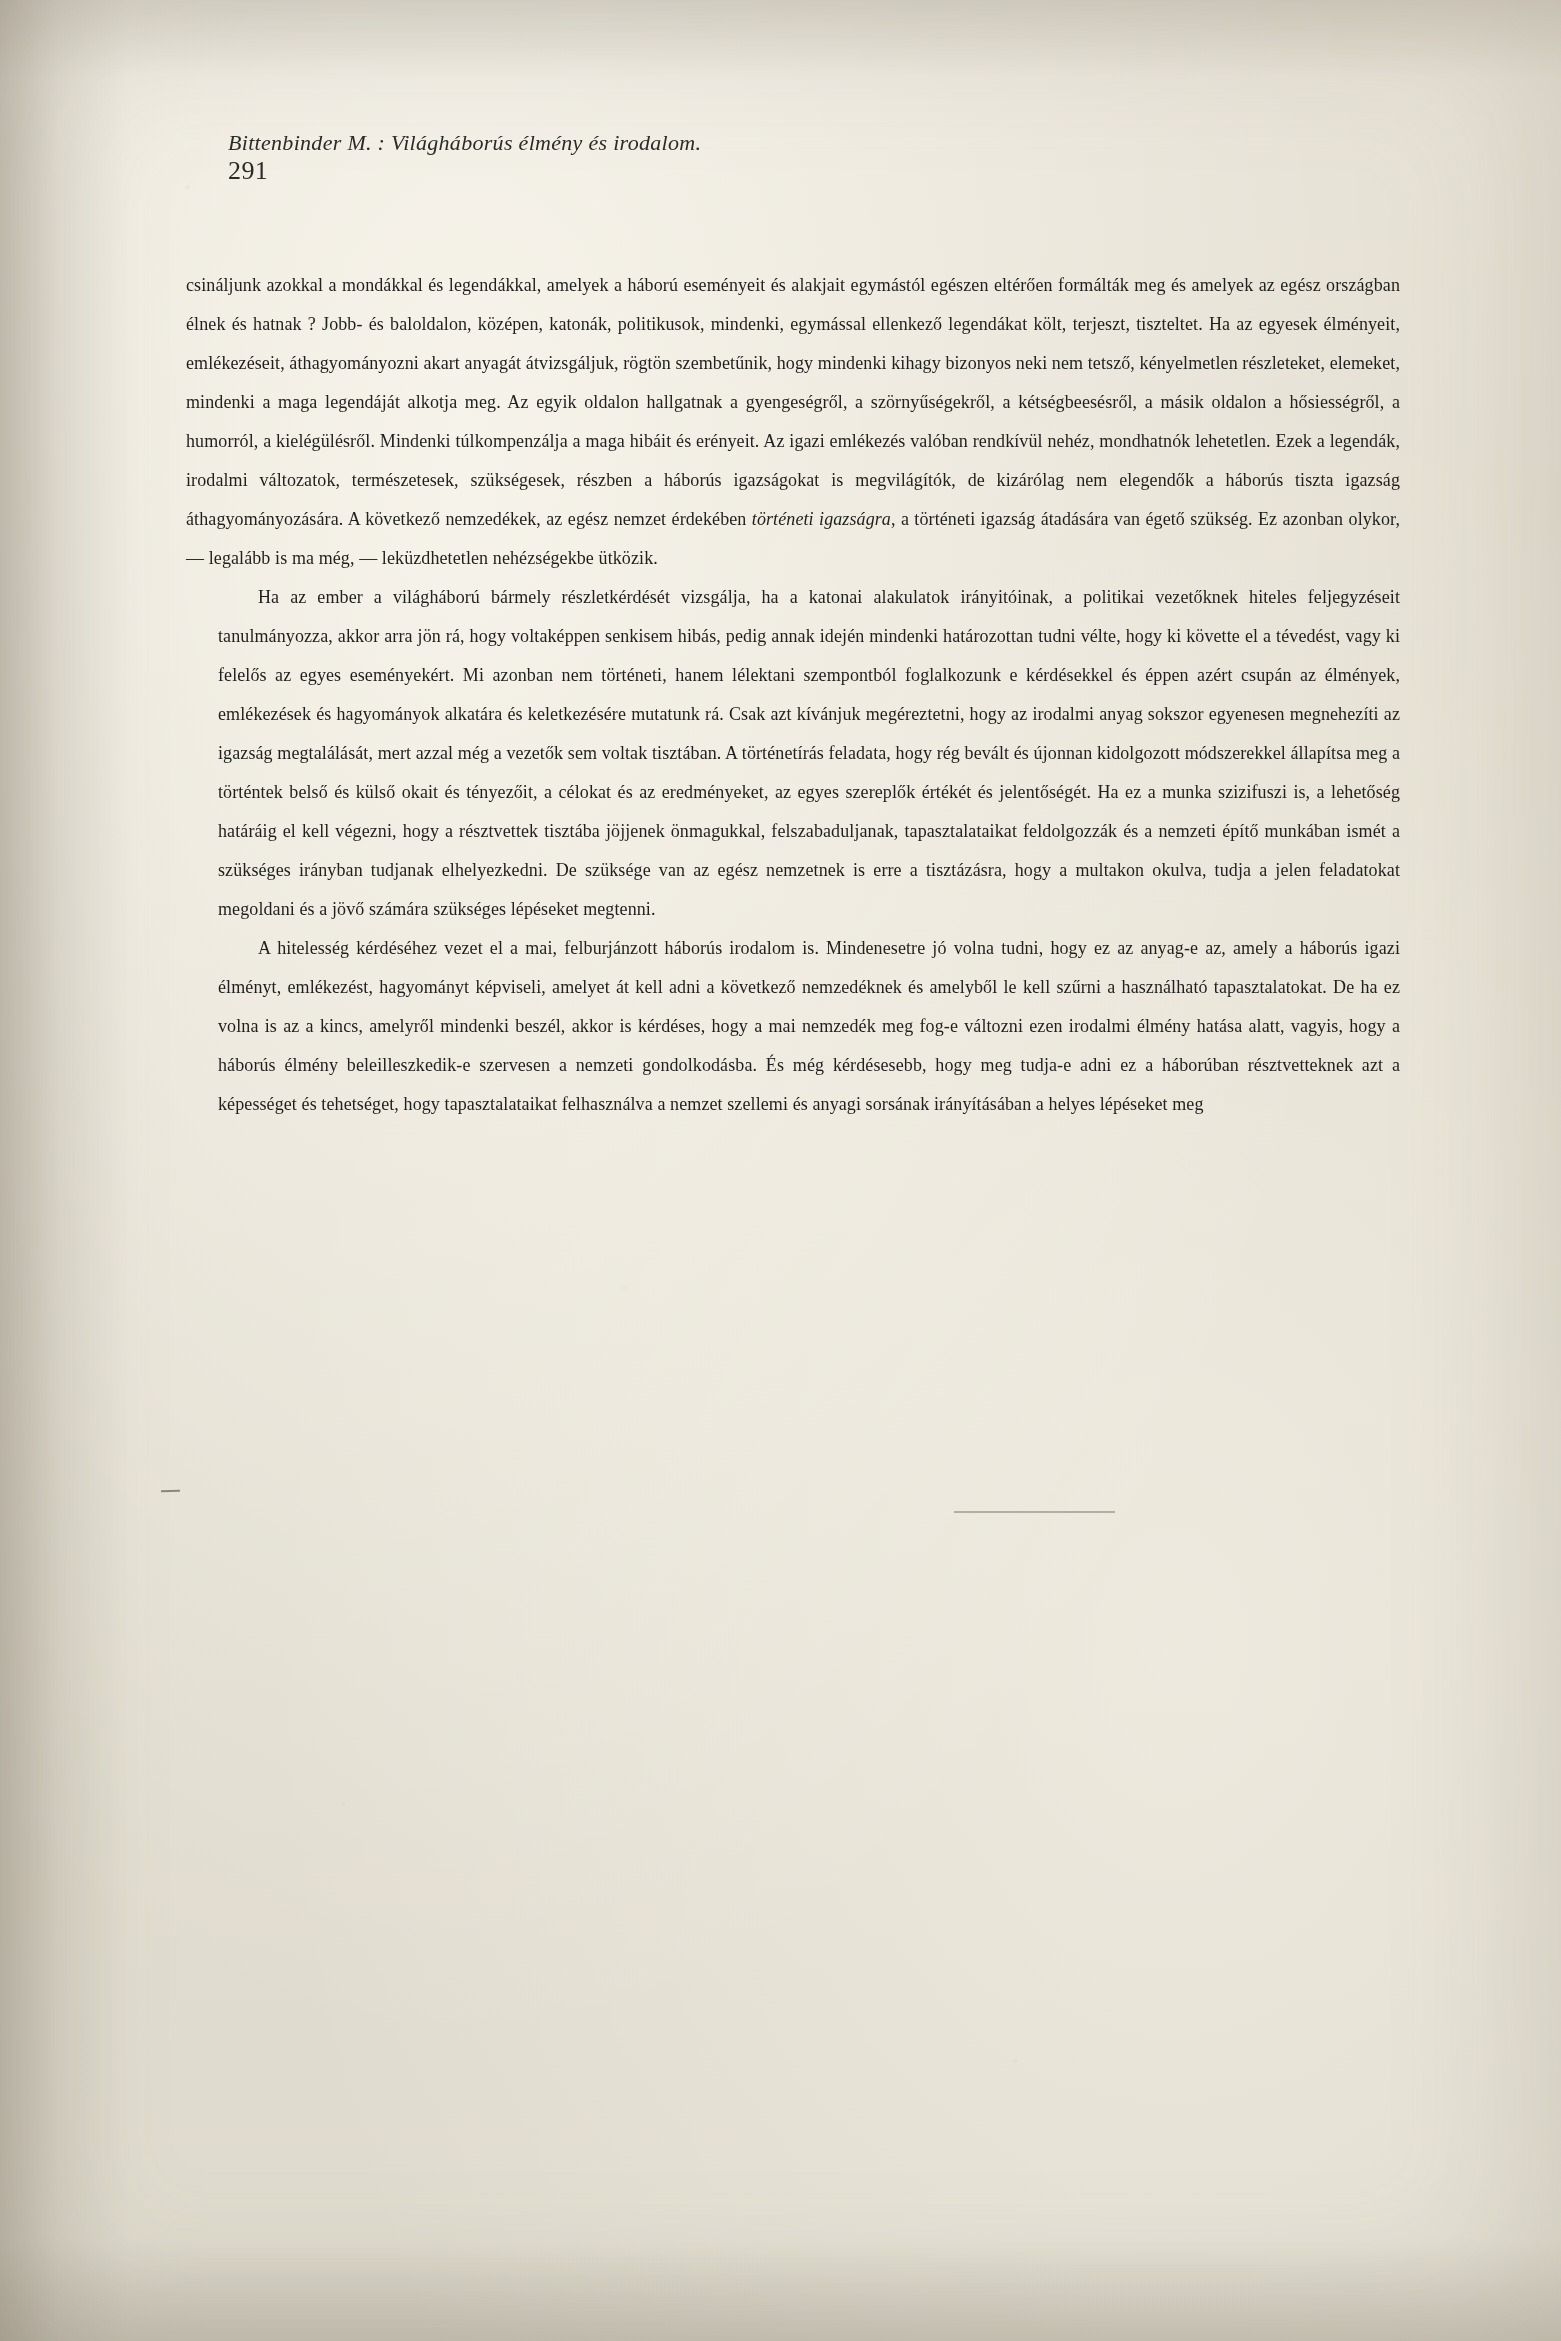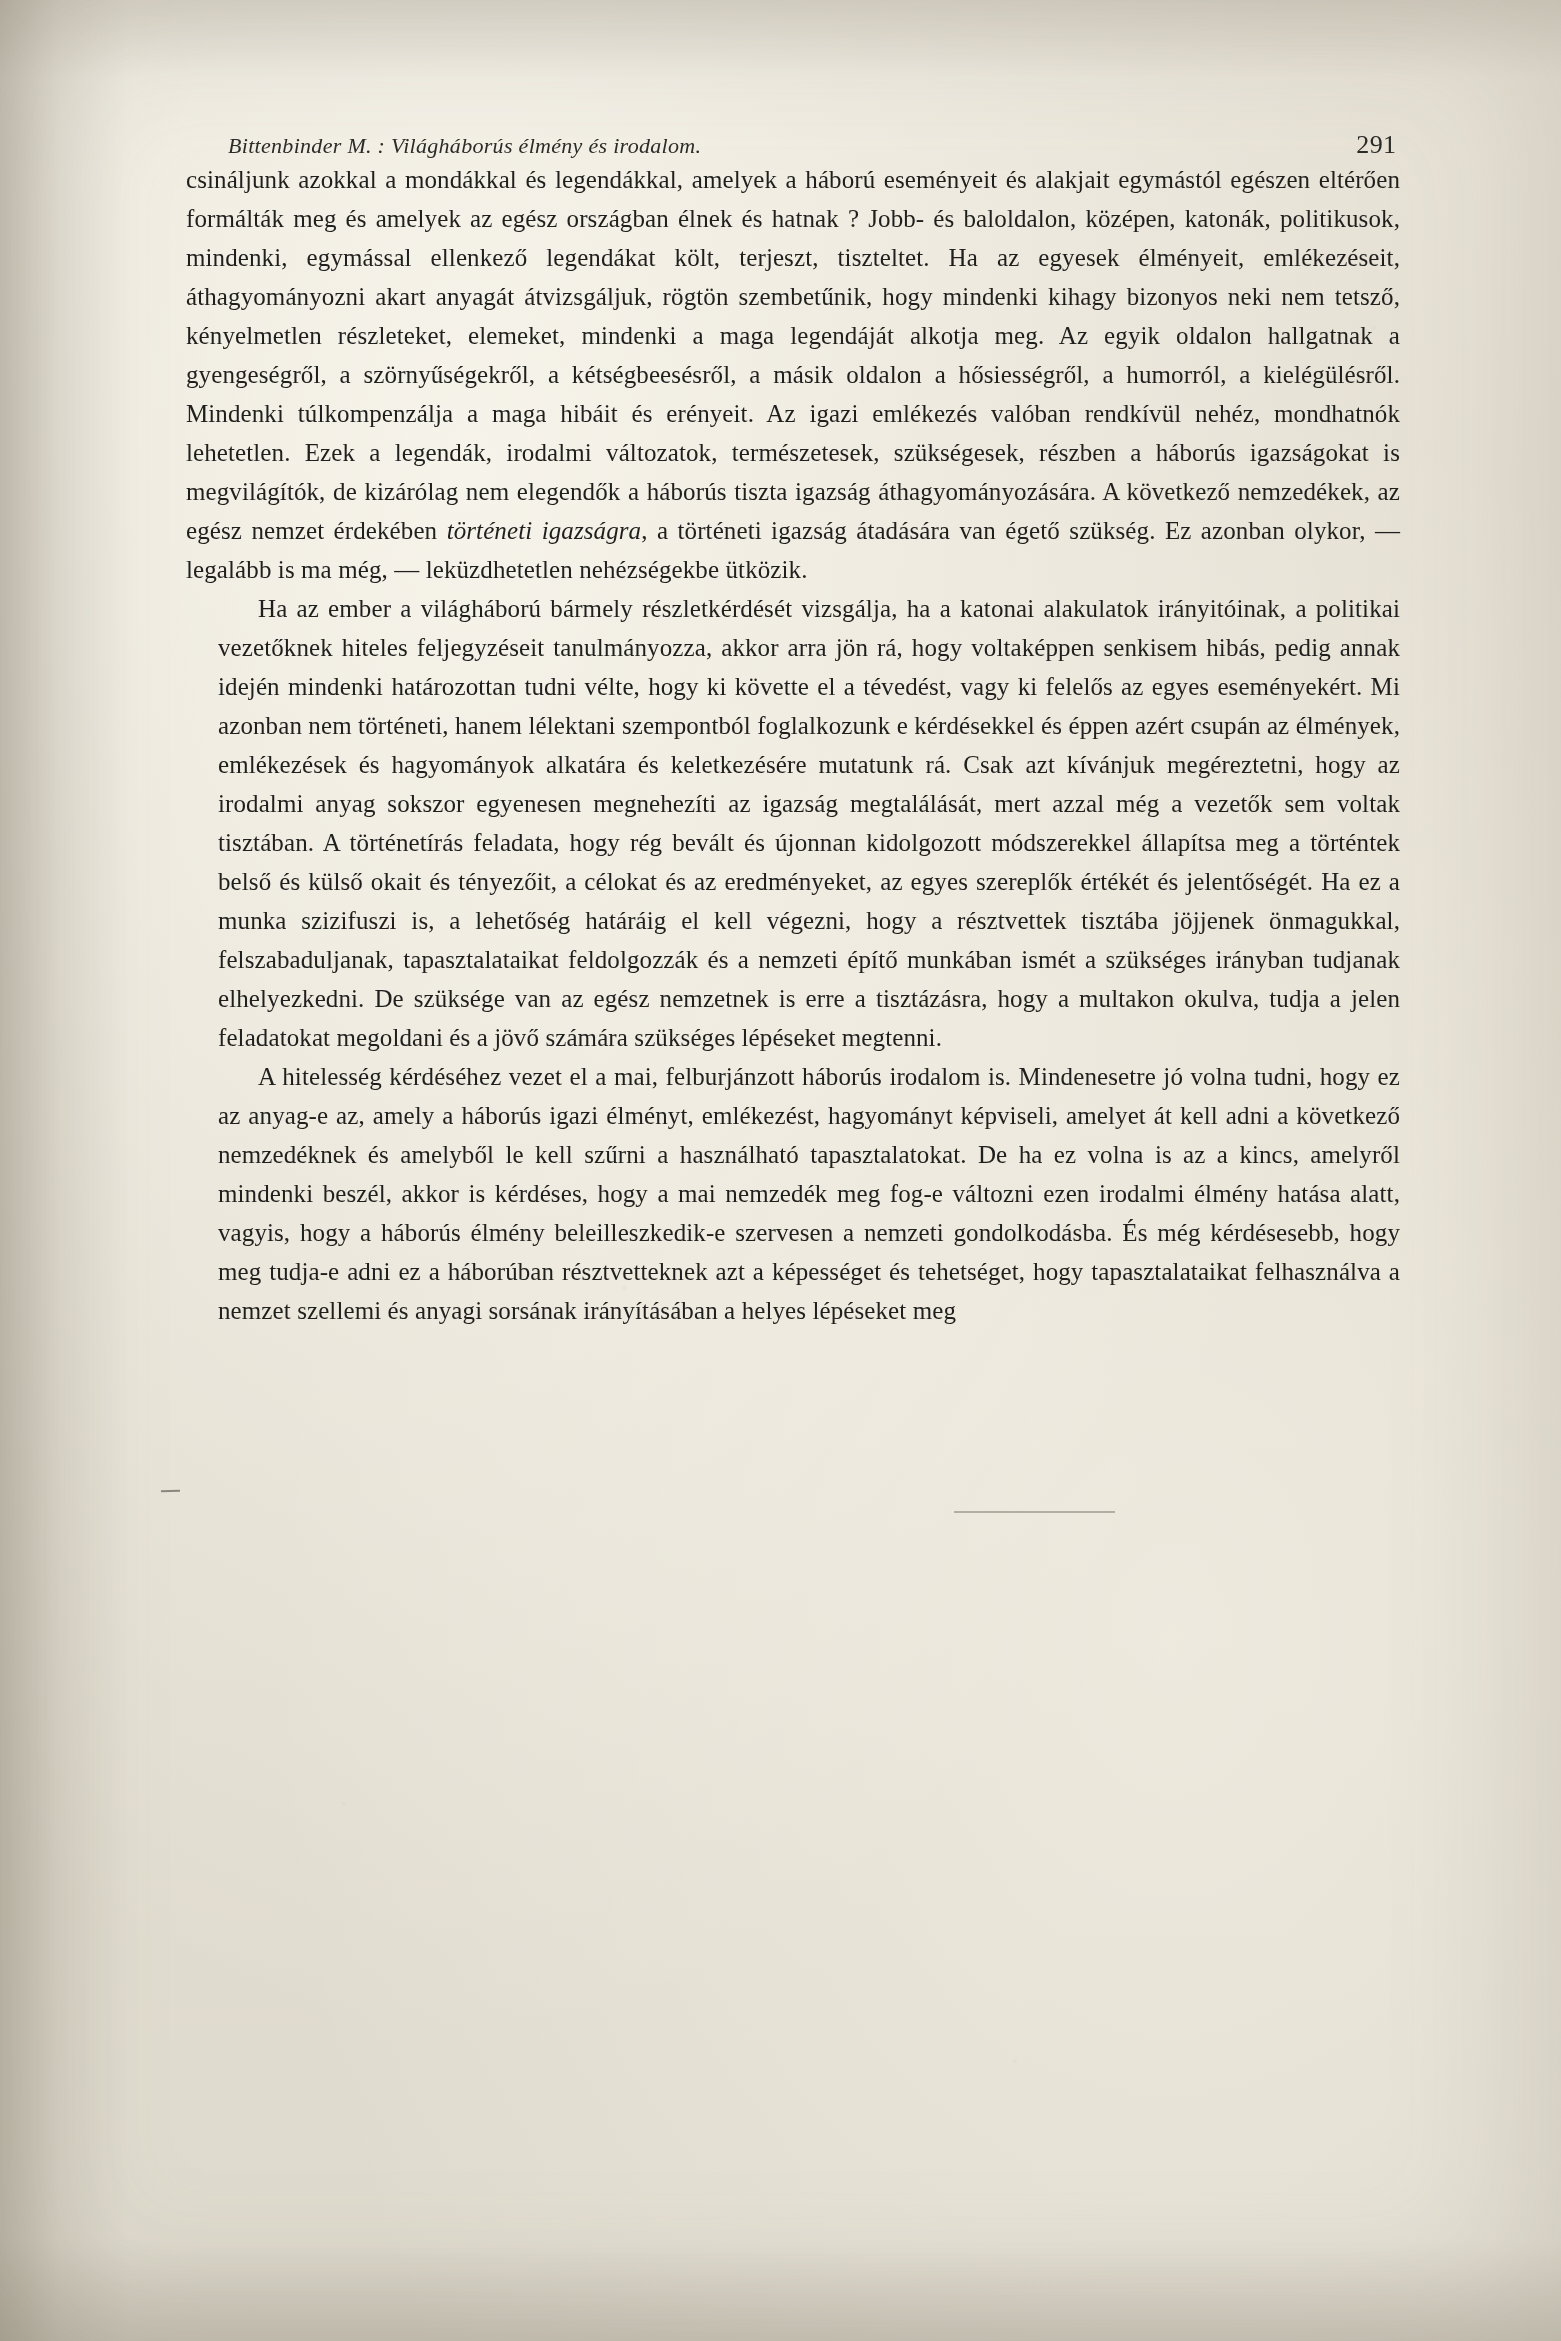--- a/index.html
+++ b/index.html
@@ -70,36 +70,38 @@
     top: 130px;
     width: 1214px;
   }
 
   .running-head {
     display: flex;
     align-items: baseline;
     justify-content: space-between;
     font-size: 22px;
     color: #2b2b28;
+    margin-bottom: 80px;
     padding-left: 42px;
     padding-right: 3.5px;
+    flex-direction: column;
   }
   .running-head .rh-title {
     font-style: italic;
     letter-spacing: 0.3px;
     font-size: 22px;
   }
   .running-head .rh-page {
     font-style: normal;
     font-size: 26px;
     letter-spacing: 0.4px;
   }
 
   .body-text {
-    font-size: 25px;
+    font-size: 18px;
     line-height: 39px;
     color: #1f1f1d;
     text-align: justify;
     text-justify: inter-word;
     letter-spacing: 0.1px;
   }
   .body-text p {
     margin: 0;
   }
   .body-text p.indent {

